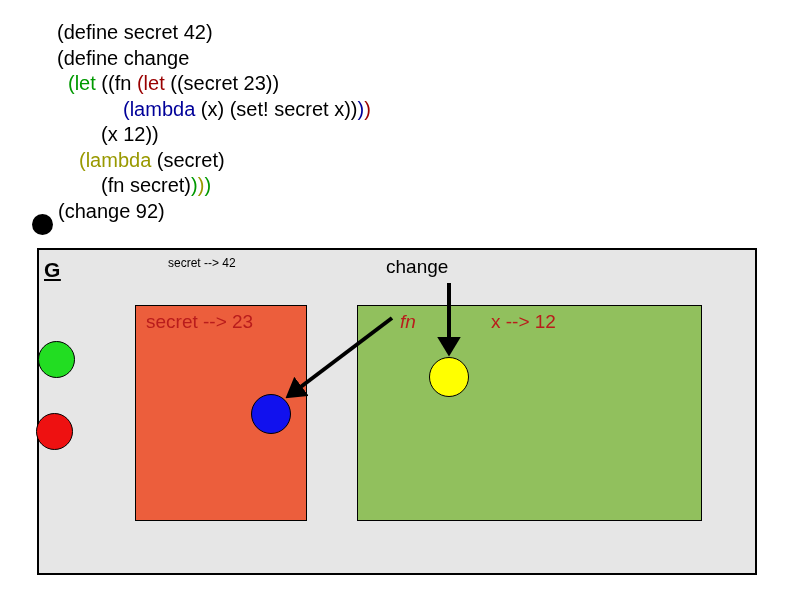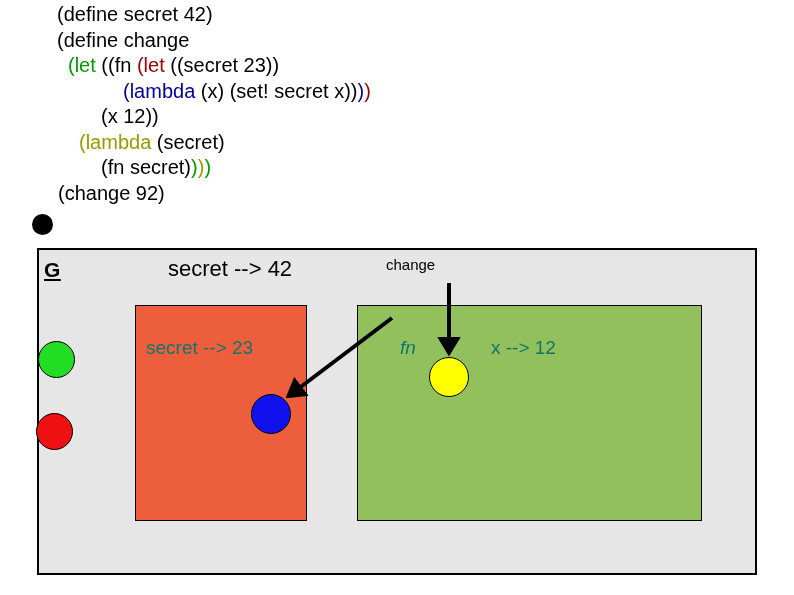--- a/index.html
+++ b/index.html
@@ -12,21 +12,21 @@
     height: 595px;
     position: relative;
     overflow: hidden;
     font-family: "Liberation Sans", sans-serif;
   }
 
   
   #code-block {
     position: absolute;
     left: 0;
-    top: 2px;
+    top: 20px;
     width: 686px;
     font-size: 20px;
     line-height: 25.5px;
     color: #000000;
     white-space: pre;
   }
   .code-line { display: block; }
   .code-line span { white-space: pre; }
 
   .tok-black  { color: #000000; }
@@ -69,30 +69,30 @@
     font-weight: bold;
     color: #000000;
     text-decoration: underline;
     letter-spacing: 0.5px;
   }
 
   #global-binding {
     position: absolute;
     left: 168px;
     top: 256px;
-    font-size: 22px;
+    font-size: 12px;
     color: #000000;
     white-space: pre;
   }
 
   #change-label {
     position: absolute;
     left: 386px;
     top: 256px;
-    font-size: 15px;
+    font-size: 19px;
     color: #000000;
     white-space: pre;
   }
 
   
   .env-dot {
     position: absolute;
     border-radius: 50%;
     border: 1px solid #000000;
     box-sizing: border-box;
@@ -113,23 +113,22 @@
     background: #ec5e3c;
   }
   #rect-green {
     left: 357px; top: 305px; width: 345px; height: 216px;
     background: #91c05d;
   }
 
   .rect-text {
     position: absolute;
     font-size: 19px;
-    color: #0f766e;
+    color: #b91c1c;
     white-space: pre;
-    margin-top: 26px;
   }
   #orange-binding { left: 146px; top: 311px; }
   #green-fn-label { left: 400px; top: 311px; font-style: italic; }
   #green-binding  { left: 491px; top: 311px; }
 
   
   #arrow-layer {
     position: absolute;
     left: 0; top: 0;
     width: 794px; height: 595px;

